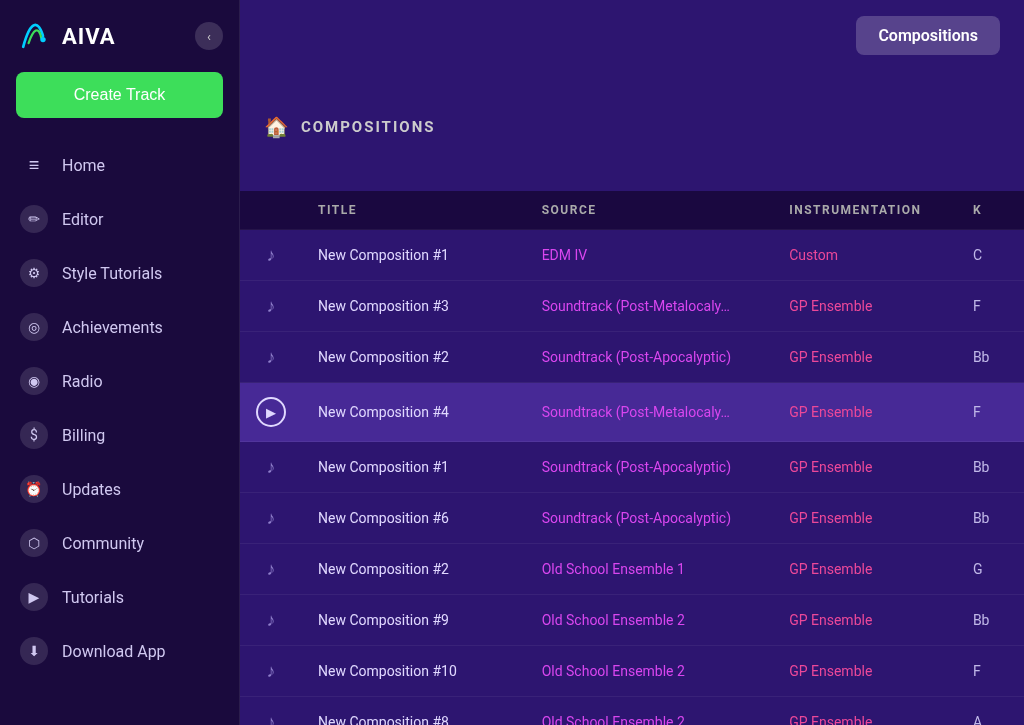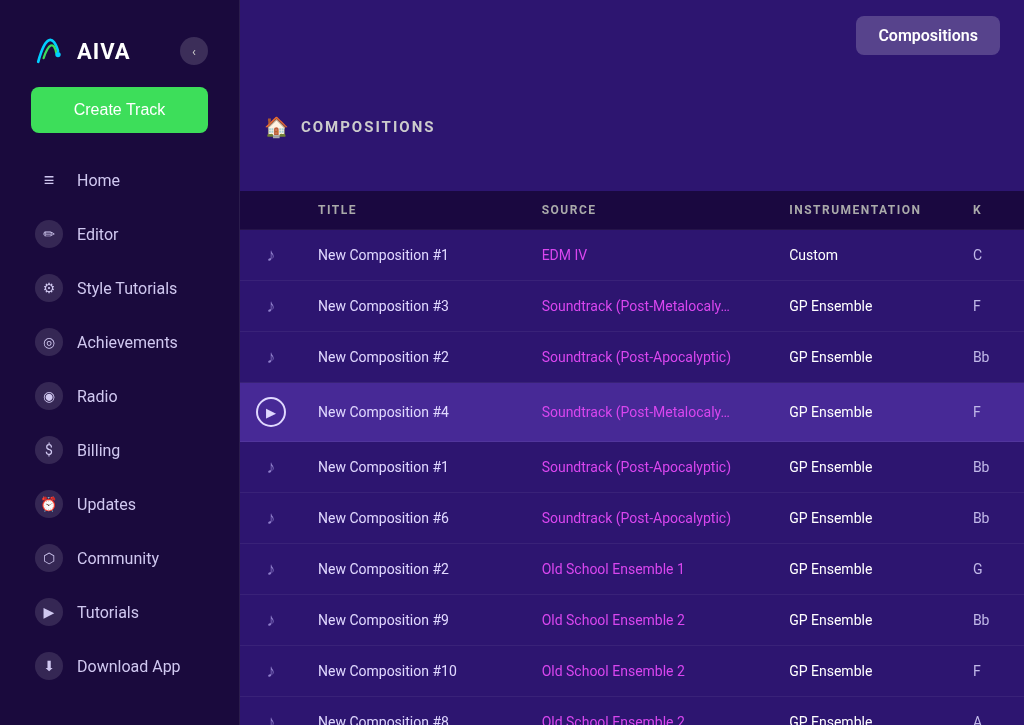--- a/index.html
+++ b/index.html
@@ -13,21 +13,21 @@
       display: flex;
     }
 
     
     .sidebar {
       width: 240px;
       min-width: 240px;
       background: #1a0a3d;
       display: flex;
       flex-direction: column;
-      padding: 15px;
+      padding: 0;
       border-right: 1px solid rgba(255,255,255,0.08);
     }
 
     .sidebar-header {
       display: flex;
       align-items: center;
       justify-content: space-between;
       padding: 18px 16px 18px 16px;
     }
 
@@ -223,21 +223,21 @@
       display: inline-flex;
       align-items: center;
       justify-content: center;
       font-size: 13px;
       color: #e0d8ff;
       cursor: pointer;
     }
 
     .col-title { min-width: 200px; }
     .col-source { min-width: 220px; color: #d946ef; margin-top: 12px; }
-    .col-instr { min-width: 140px; color: #ffffff; }
+    .col-instr { min-width: 140px; color: #ec4899; }
     .col-k { min-width: 60px; color: #c0b8e8; }
 
     ::-webkit-scrollbar { width: 6px; }
     ::-webkit-scrollbar-track { background: transparent; }
     ::-webkit-scrollbar-thumb { background: rgba(255,255,255,0.2); border-radius: 3px; }
   </style>
 </head>
 <body>
 
 <aside class="sidebar">

